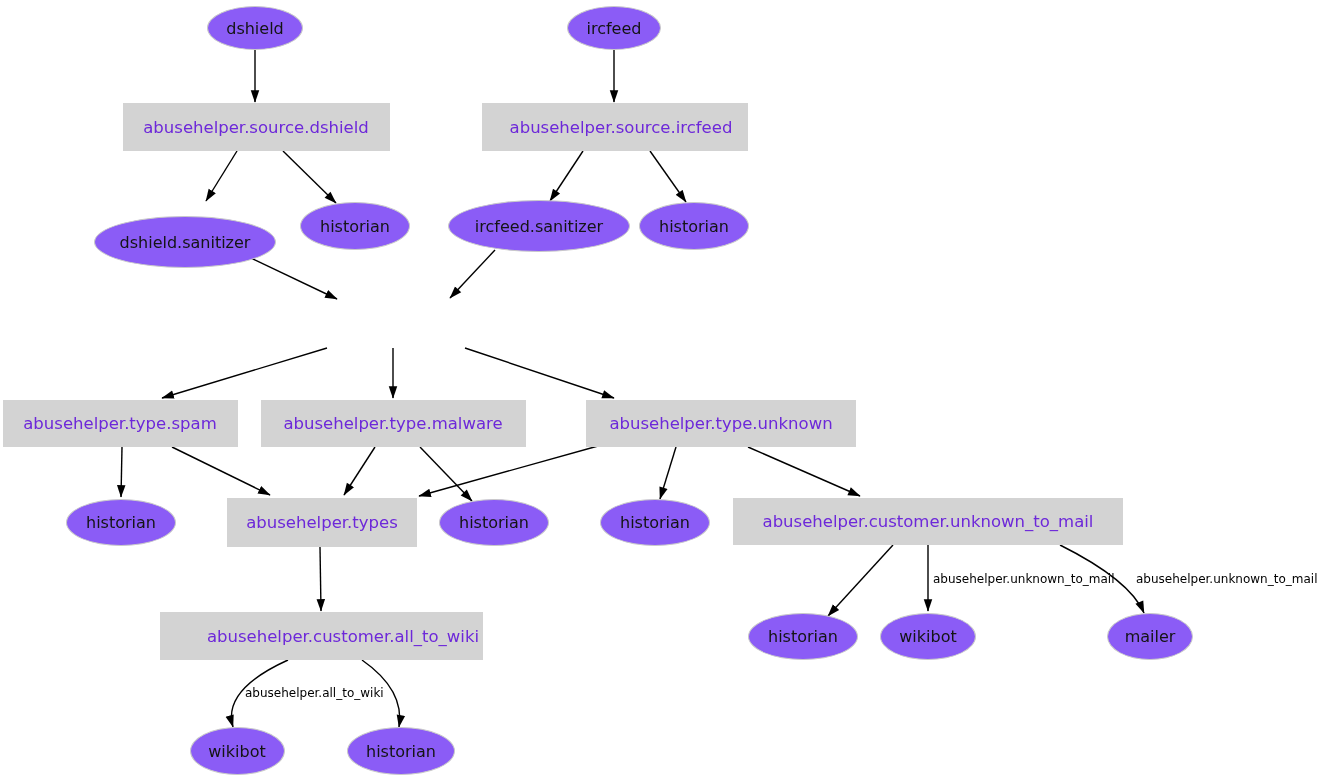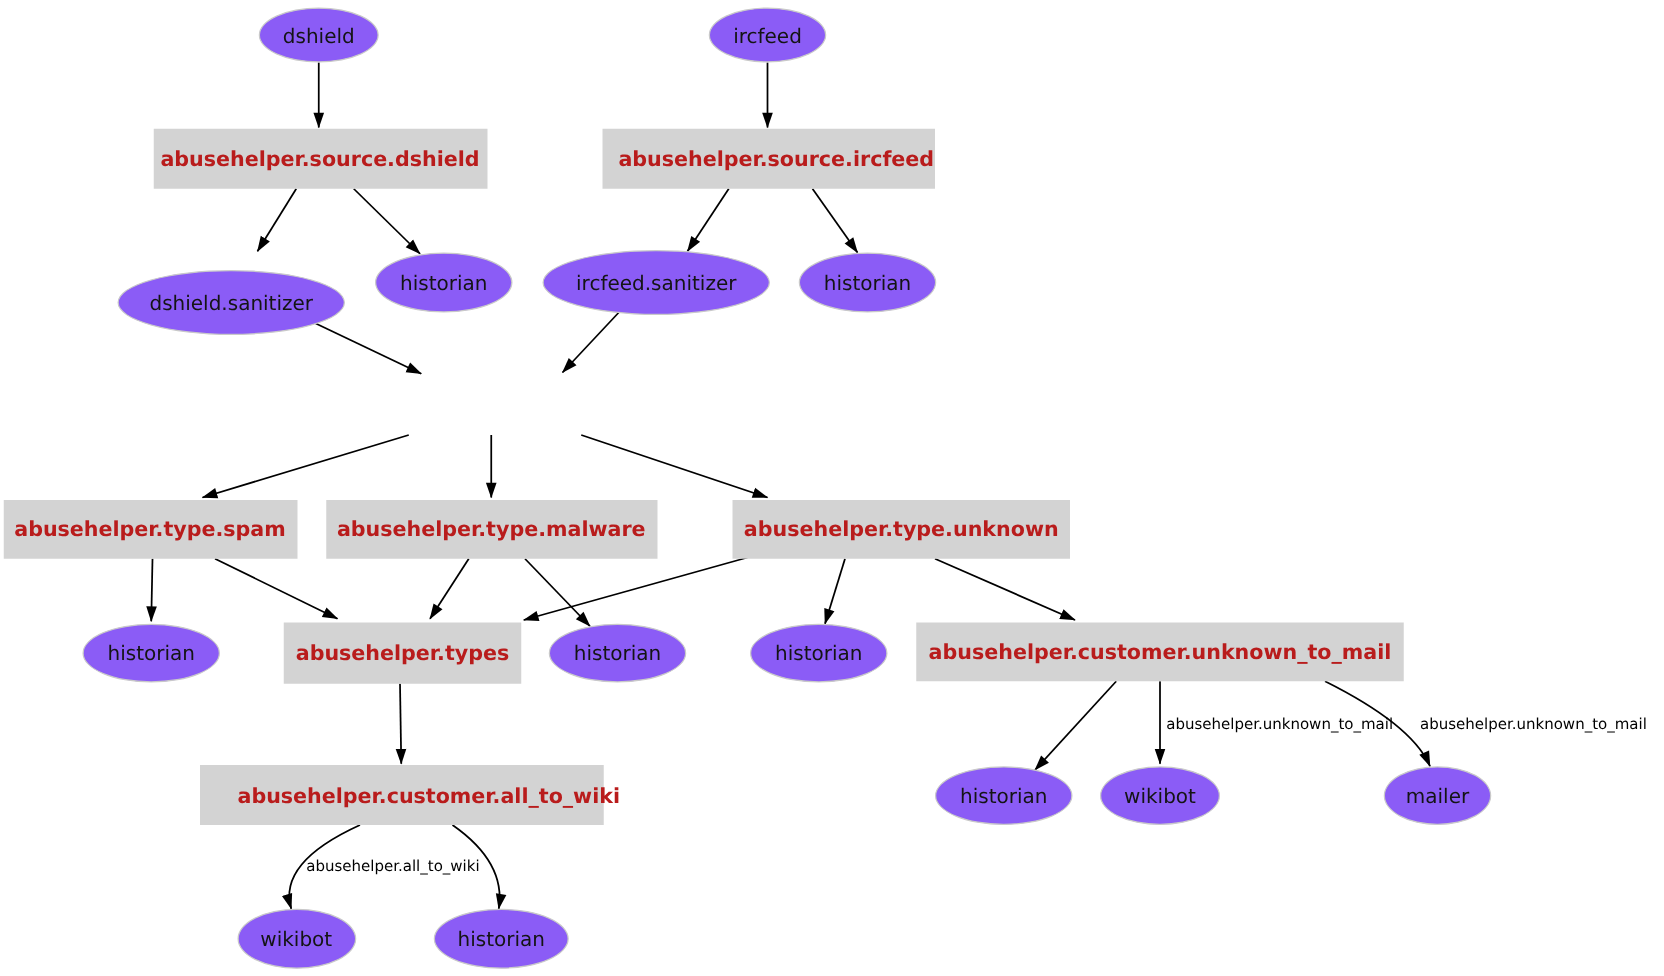--- a/index.html
+++ b/index.html
@@ -36,22 +36,22 @@
     position: absolute;
     display: flex;
     align-items: center;
     justify-content: center;
     box-sizing: border-box;
     white-space: nowrap;
     z-index: 2;
   }
   .node.box {
     background: #d3d3d3;
-    color: #b91c1c;
-    font-weight: bold;
+    color: #6d28d9;
+    font-weight: normal;
     font-size: 16.5px;
   }
   .node.ellipse {
     background: #8b5cf6;
     border: 1px solid #c9c9c9;
     border-radius: 50%;
     color: #141414;
     font-size: 16px;
   }
 </style>
@@ -105,21 +105,21 @@
     </div>
     <div class="node box" style="left: 482px; top: 103px; width: 266px; height: 48px; padding-left: 12px;">
       <span>abusehelper.source.ircfeed</span>
     </div>
     <div class="node ellipse" style="left: 94px; top: 216px; width: 182px; height: 52px;">
       <span>dshield.sanitizer</span>
     </div>
     <div class="node ellipse" style="left: 300px; top: 202px; width: 110px; height: 48px;">
       <span>historian</span>
     </div>
-    <div class="node ellipse" style="left: 434px; top: 200px; width: 182px; height: 52px;">
+    <div class="node ellipse" style="left: 448px; top: 200px; width: 182px; height: 52px;">
       <span>ircfeed.sanitizer</span>
     </div>
     <div class="node ellipse" style="left: 639px; top: 202px; width: 110px; height: 48px;">
       <span>historian</span>
     </div>
     <div class="node box" style="left: 2.5px; top: 399.5px; width: 235px; height: 47px;">
       <span>abusehelper.type.spam</span>
     </div>
     <div class="node box" style="left: 260.5px; top: 399.5px; width: 265px; height: 47px;">
       <span>abusehelper.type.malware</span>

